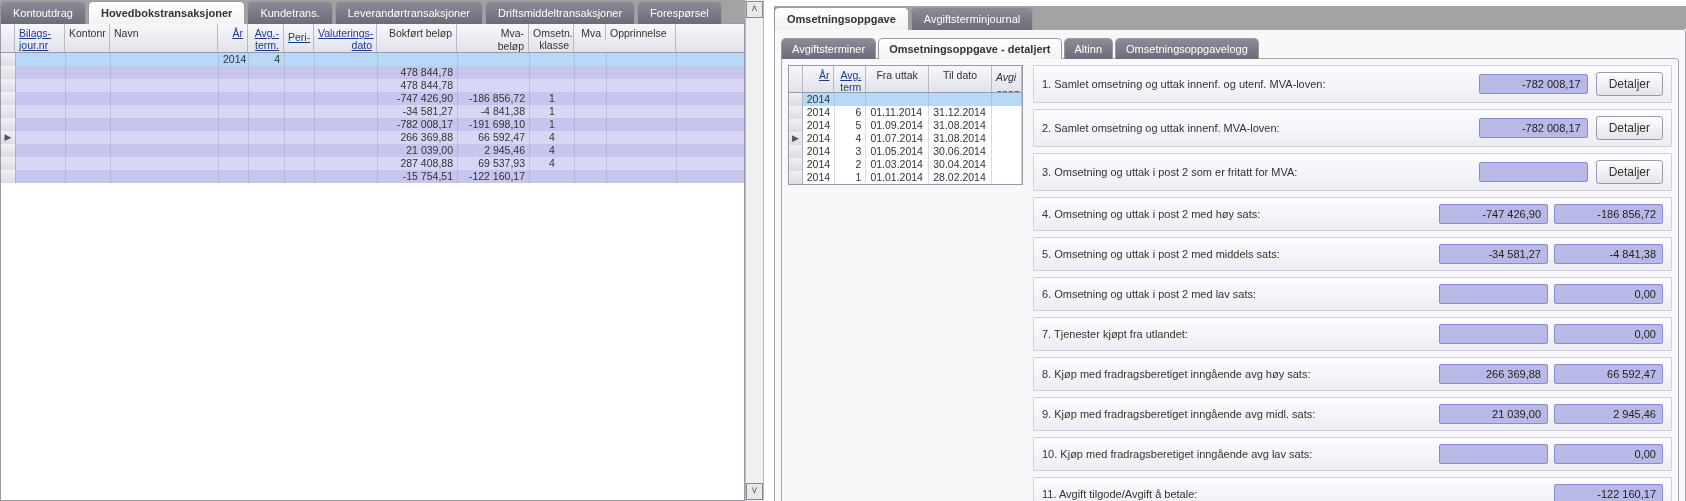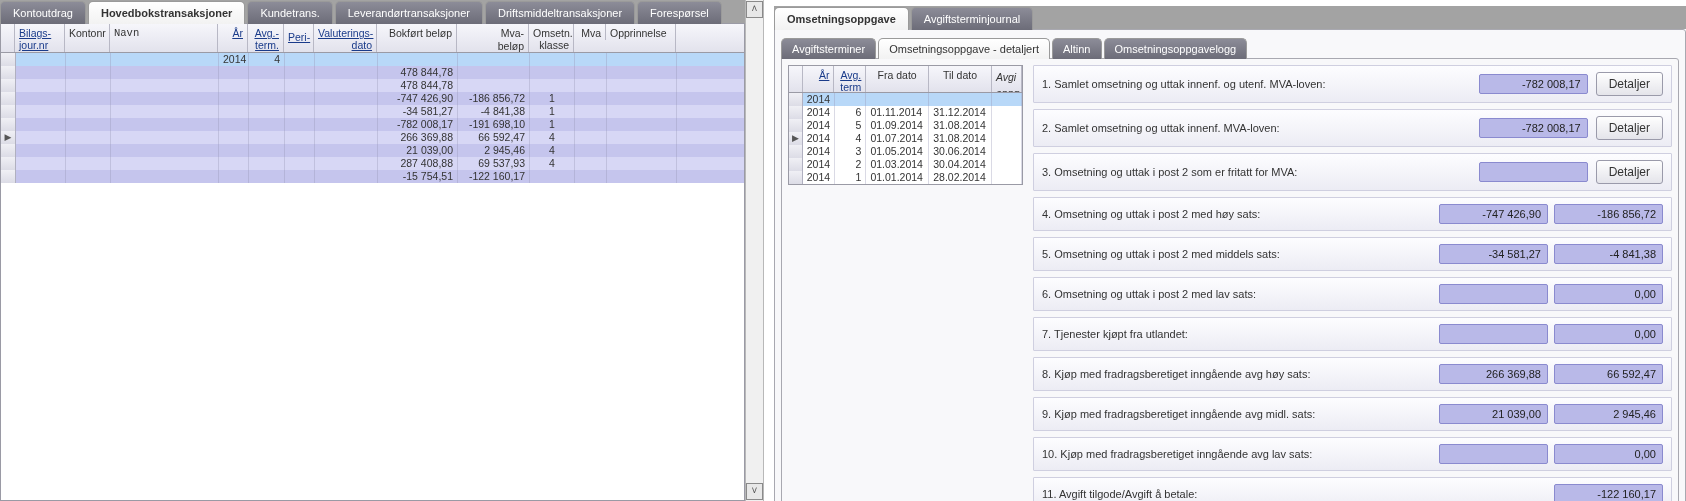--- a/index.html
+++ b/index.html
@@ -7,21 +7,21 @@
 .left-pane{width:745px;border-right:1px solid #b8b8b8;display:flex;flex-direction:column}
 .scroll-gutter{width:17px;background:#f0f0f0;border-right:1px solid #b8b8b8;display:flex;flex-direction:column;align-items:center}
 .scroll-gutter .arrow{width:15px;height:15px;border:1px solid #8a8a8a;background:#e8e8e8;font-size:10px;line-height:13px;text-align:center;color:#555;margin:1px 0}
 .right-pane{flex:1;padding:6px 0 6px 10px;overflow:hidden}
 
 .tabs{display:flex;align-items:flex-end;background:#a3a3a3}
 .tab{padding:5px 12px 5px 12px;border:1px solid #9a9a9a;border-bottom:none;border-radius:5px 5px 0 0;background:linear-gradient(#8c8c98,#6c6c78);color:#fff;margin-right:2px;font-size:11px;cursor:pointer;position:relative;top:1px}
 .tab.active{background:linear-gradient(#ffffff,#f2f2f2);color:#333;font-weight:bold;z-index:2}
 .tabs-sub{display:flex;margin-top:2px}
 .tab-sm{padding:4px 10px;border:1px solid #9a9a9a;border-bottom:none;border-radius:5px 5px 0 0;background:linear-gradient(#8c8c98,#6c6c78);color:#fff;margin-right:2px;font-size:11px;cursor:pointer}
-.tab-sm.active{background:linear-gradient(#ffffff,#f2f2f2);color:#333;font-weight:normal}
+.tab-sm.active{background:linear-gradient(#ffffff,#f2f2f2);color:#333;font-weight:bold}
 .panel-border{border:1px solid #a8a8b0;padding:6px;background:#f8f8fa;border-radius:0 3px 3px 3px}
 
 .grid{border:1px solid #9a9aa5;background:#fff}
 .grid-head{display:flex;background:linear-gradient(#f6f6fb,#e2e2ec);border-bottom:1px solid #9a9aa5}
 .gh{border-right:1px solid #b8b8c5;padding:3px 4px;font-size:10.5px;color:#333;text-align:left;box-sizing:border-box;overflow:hidden}
 .gh.u{text-decoration:underline;color:#1a3b8a}
 .grid-body{}
 .gr{display:flex;height:13px;line-height:13px;font-size:10.5px}
 .gr.alt0{background:#d7d7f5}
 .gr.alt1{background:#c5c5ed}
@@ -60,21 +60,21 @@
         <div class="tab">Kundetrans.</div>
         <div class="tab">Leverandørtransaksjoner</div>
         <div class="tab">Driftsmiddeltransaksjoner</div>
         <div class="tab">Forespørsel</div>
       </div>
     <div class="grid L" style="flex:1">
       <div class="grid-head" id="left-grid-head">
           <div class="gh c0" style="height: 28px; line-height: 12px;"></div>
           <div class="gh c1 u" style="height: 28px; line-height: 12px;"><u>Bilags-</u><br><u>jour.nr</u></div>
           <div class="gh c2" style="height: 28px; line-height: 12px;">Kontonr</div>
-          <div class="gh c3" style="height: 28px; line-height: 12px; font-family: Liberation Mono, monospace;">Navn</div>
+          <div class="gh c3" style="height: 28px; line-height: 12px;">Navn</div>
           <div class="gh c4 u" style="height: 28px; line-height: 12px; text-align: right;"><u>År</u></div>
           <div class="gh c5 u" style="height: 28px; line-height: 12px; text-align: right;"><u>Avg.-</u><br>term.</div>
           <div class="gh c6 u" style="height: 28px; line-height: 20px; text-align: right;">Peri-<br>ode</div>
           <div class="gh c7 u" style="height: 28px; line-height: 12px; text-align: right;"><u>Valuterings-</u><br>dato</div>
           <div class="gh c8" style="height: 28px; line-height: 12px; text-align: right;">Bokført beløp</div>
           <div class="gh c9" style="height: 28px; line-height: 13px; text-align: right;">Mva-<br>beløp</div>
           <div class="gh c10" style="height: 28px; line-height: 12px; text-align: right;">Omsetn.<br>klasse</div>
           <div class="gh c11" style="height: 16px; line-height: 12px; text-align: right;">Mva<br>sats</div>
           <div class="gh c12" style="height: 28px; line-height: 12px;">Opprinnelse</div>
         </div>
@@ -252,21 +252,21 @@
           <div class="tab-sm">Omsetningsoppgavelogg</div>
         </div>
       <div class="panel-border" style="margin-top:-1px">
         <div class="right-split">
           <div class="right-left">
             <div class="grid P">
               <div class="grid-head" id="period-head">
                   <div class="gh c0" style="height: 26px; line-height: 12px;"></div>
                   <div class="gh c1 u" style="height: 26px; line-height: 12px; text-align: right;">År</div>
                   <div class="gh c2 u" style="height: 26px; line-height: 12px; text-align: right;"><u>Avg.</u><br><u>term</u></div>
-                  <div class="gh c3" style="height: 26px; line-height: 12px; text-align: center;">Fra dato</div>
+                  <div class="gh c3" style="height: 26px; line-height: 12px; text-align: center;">Fra uttak</div>
                   <div class="gh c4" style="height: 26px; line-height: 12px; text-align: center;">Til dato</div>
                   <div class="gh c5" style="height: 26px; line-height: 16px; font-style: italic;">Avgi<br>oppg</div>
                 </div>
               <div class="grid-body" id="period-body">
                   <div class="gr sel">
                     <div class="row-handle"></div>
                     <div class="gc c1 r">2014</div>
                     <div class="gc c2 r"></div>
                     <div class="gc c3"></div>
                     <div class="gc c4"></div>

